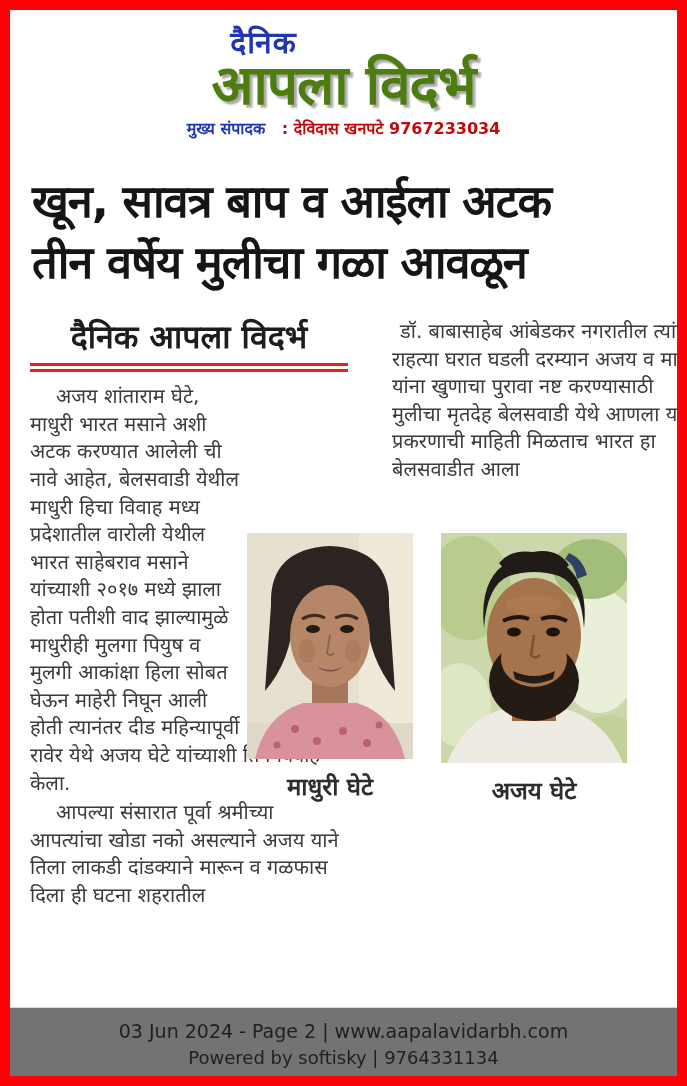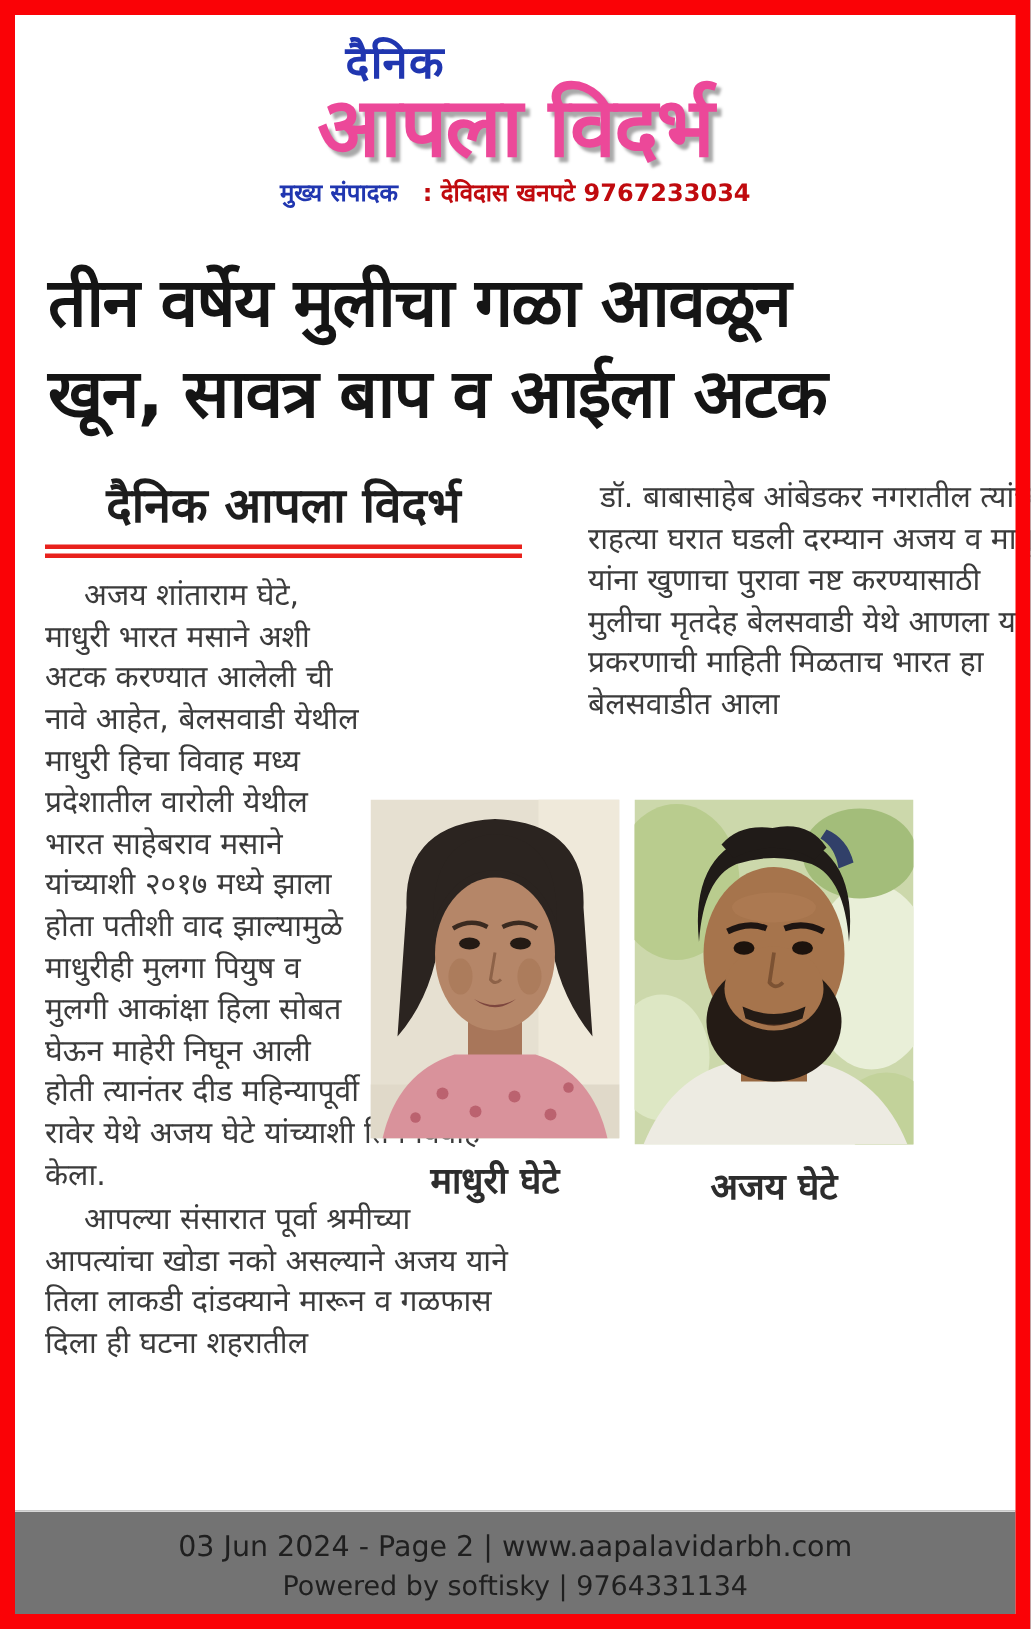--- a/index.html
+++ b/index.html
@@ -20,21 +20,21 @@
   
   .m-daily {
     position:absolute; top:28px; left:0; width:100%;
     text-align:center; transform:translateX(-80px);
     font-size:30px; font-weight:bold; color:#2036b0;
     letter-spacing:1px; line-height:1;
   }
   .m-title {
     position:absolute; top:57px; left:0; width:100%;
     text-align:center;
-    font-size:55px; font-weight:bold; color:#ec4899;
+    font-size:55px; font-weight:bold; color:#4d7c0f;
     text-shadow:3px 3px 2px #a9a9a9;
     line-height:1.05; letter-spacing:-1px;
   }
   .m-editor {
     position:absolute; top:119px; left:0; width:100%;
     text-align:center; font-size:16px; font-weight:bold;
     line-height:1.2;
   }
   .ed-label { color:#2036b0; }
   .ed-value { color:#c00a0e;padding-left:11px; }
@@ -63,21 +63,21 @@
   .p1, .p2, .p3 { text-indent:26px; }
   .byline { font-weight:bold; color:#262626; }
   .photo-spacer { float:right; width:106px; height:348px; }
   .p3 { margin-top:2px; }
   .col-right { position:absolute; left:348px; top:318px; width:314px;margin-left:44px; }
   .p4 { text-indent:8px; }
   .p5 { position:absolute; left:346px; top:845px; width:318px; }
   
   .photos {
     position:absolute; left:247px; top:533px;
-    display:flex; gap:10px; align-items:flex-start; z-index:5;
+    display:flex; gap:28px; align-items:flex-start; z-index:5;
   }
   .photos figure { margin:0; text-align:center; }
   .photo-frame { display:block; line-height:0; }
   .photo-frame svg { display:block; }
   figcaption {
     margin-top:16px; font-size:24px; font-weight:bold;
     color:#2d2d2d; line-height:1;
   }
   
   .footer {
@@ -95,22 +95,22 @@
 
   <header>
     <div class="m-daily">दैनिक</div>
     <div class="m-title">आपला विदर्भ</div>
     <div class="m-editor">
       <span class="ed-label">मुख्य संपादक</span><span class="ed-value"> : देविदास खनपटे 9767233034</span>
     </div>
   </header>
 
   <h1 class="headline">
+    <span class="hl-line">खून, सावत्र बाप व आईला अटक</span>
     <span class="hl-line">तीन वर्षेय मुलीचा गळा आवळून</span>
-    <span class="hl-line">खून, सावत्र बाप व आईला अटक</span>
   </h1>
 
   <div class="col-left">
     <div class="subhead">दैनिक आपला विदर्भ</div>
     <div class="double-rule"></div>
     <div class="photo-spacer"></div>
     <p class="para p2">अजय शांताराम घेटे, माधुरी भारत मसाने अशी अटक करण्यात आलेली ची नावे आहेत, बेलसवाडी येथील माधुरी हिचा विवाह मध्य प्रदेशातील वारोली येथील भारत साहेबराव मसाने यांच्याशी २०१७ मध्ये झाला होता पतीशी वाद झाल्यामुळे माधुरीही मुलगा पियुष व मुलगी आकांक्षा हिला सोबत घेऊन माहेरी निघून आली होती त्यानंतर दीड महिन्यापूर्वी रावेर येथे अजय घेटे यांच्याशी तिने विवाह केला.</p>
     <p class="para p3">आपल्या संसारात पूर्वा श्रमीच्या आपत्यांचा खोडा नको असल्याने अजय याने तिला लाकडी दांडक्याने मारून व गळफास दिला ही घटना शहरातील</p>
   </div>
 

